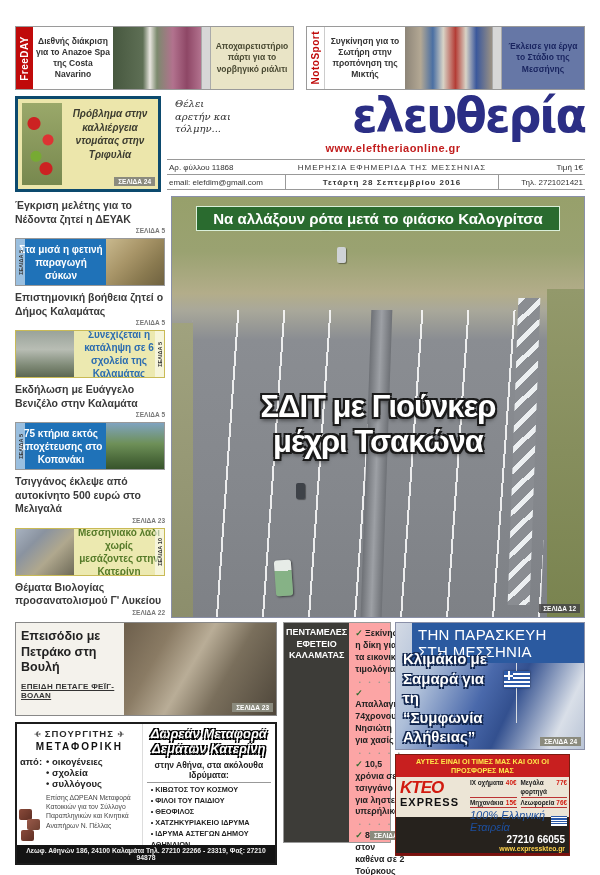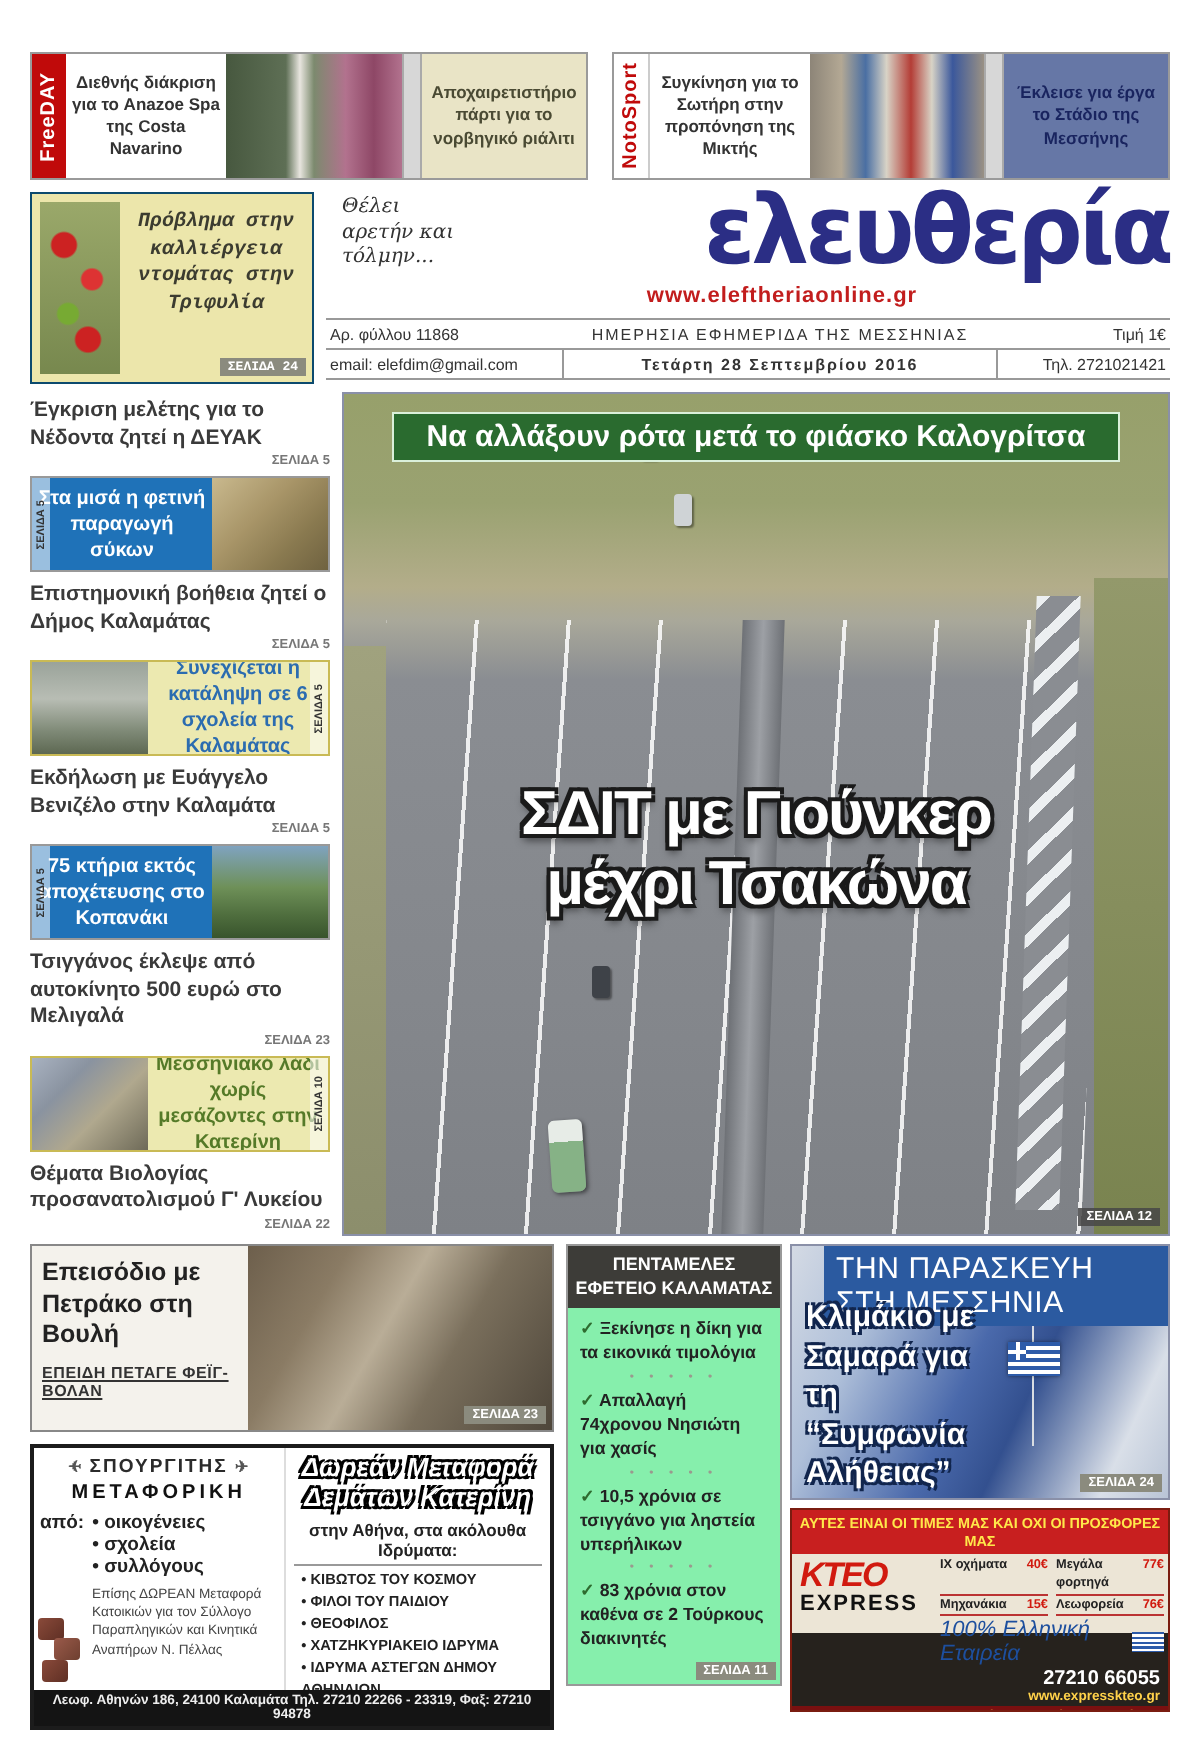--- a/index.html
+++ b/index.html
@@ -19,21 +19,21 @@
   .banner-photo{flex:1;position:relative;}
   .photo-spa{background:linear-gradient(90deg,#47583f 0%,#5e6f55 34%,#e8e5df 42%,#7c8a6e 50%,#b2728e 68%,#8e4766 84%,#b2728e 100%);}
   .photo-kids{background:linear-gradient(90deg,#8d8578 0%,#b3a894 18%,#4a6fa3 32%,#d8d3c6 44%,#b43d36 58%,#d8d3c6 70%,#3b589c 82%,#9a9184 100%);}
   .mini-strip{width:8px;background:#d7d7d7;border-left:1px solid #aaa;border-right:1px solid #aaa;}
   .banner-note{width:78px;font-size:8.5px;font-weight:bold;text-align:center;display:flex;align-items:center;
                justify-content:center;padding:2px;line-height:1.35;}
   .note-beige{background:#e9e4c6;color:#4a4a33;}
   .note-blue{background:#6677a6;color:#19245f;}
   
   .masthead{position:absolute;top:96px;left:15px;right:15px;height:96px;display:flex;gap:6px;}
-  .tomato-box{width:132px;background:#ece6ab;border:1px solid #0c4a6e;display:flex;position:relative;padding:4px;font-family:Liberation Mono, monospace;}
+  .tomato-box{width:132px;background:#ece6ab;border:3px solid #0c4a6e;display:flex;position:relative;padding:4px;}
   .tomato-img{width:40px;background:
       radial-gradient(circle at 30% 25%,#c22 6px,transparent 7px),
       radial-gradient(circle at 65% 45%,#d33 5px,transparent 6px),
       radial-gradient(circle at 35% 65%,#7a3 5px,transparent 6px),
       radial-gradient(circle at 60% 80%,#c22 6px,transparent 7px),
       linear-gradient(180deg,#9aa86a,#77884e);}
   .tomato-text{flex:1;padding:4px 2px 0 6px;font-size:10px;font-weight:bold;font-style:italic;
                text-align:center;color:#3c3c30;line-height:1.35;}
   .page-badge{position:absolute;right:3px;bottom:3px;background:#8b8b7e;color:#fff;font-size:6.5px;
               padding:1px 4px;font-weight:bold;}
@@ -126,22 +126,22 @@
   .boxes-img i:nth-child(1){left:0;top:0;} .boxes-img i:nth-child(2){left:8px;top:10px;background:linear-gradient(135deg,#9a5a4a,#6e3f30);} .boxes-img i:nth-child(3){left:2px;top:21px;}
   .parcels{flex:1;padding:3px 4px;}
   .parcels-title{text-align:center;font-size:13px;font-weight:800;font-style:italic;color:#fff;line-height:1.15;
         text-shadow:-1.5px -1.5px 0 #000,1.5px -1.5px 0 #000,-1.5px 1.5px 0 #000,1.5px 1.5px 0 #000;}
   .parcels-sub{text-align:center;font-size:8.5px;font-weight:800;margin:3px 0 2px;border-bottom:1px solid #999;padding-bottom:2px;}
   .parcels ul{margin:0;padding:0 0 0 4px;list-style:none;}
   .parcels li{font-size:7.3px;font-weight:bold;color:#222;line-height:1.5;}
   .parcels li::before{content:"• ";}
   .ads-footer{background:#141414;color:#eee;font-size:6.8px;text-align:center;padding:2px 1px;font-weight:bold;}
   
-  .col-mid{position:absolute;left:268px;width:106px;top:0;bottom:22px;border:1px solid #999;background:#86efac;
-           display:flex;flex-direction:column;position:absolute;}
+  .col-mid{position:absolute;left:268px;width:106px;top:0;bottom:22px;border:1px solid #999;background:#fca5a5;
+           display:flex;flex-direction:row;position:absolute;}
   .court-header{background:#3d3c38;color:#fff;font-size:9px;font-weight:800;text-align:center;
                 padding:4px 2px;line-height:1.3;}
   .court-body{flex:1;padding:5px 6px;position:relative;border-radius:11px;}
   .court-item{font-size:8.8px;font-weight:bold;color:#222;line-height:1.35;}
   .court-item::before{content:"✓ ";color:#2e6b2f;}
   .court-sep{text-align:center;color:#9a9a8e;font-size:6px;letter-spacing:3px;margin:3px 0;}
   .court-sep::before{content:"• • • • •";}
   .court-badge{position:absolute;right:2px;bottom:2px;background:#8b8b7e;color:#fff;font-size:6.5px;
                padding:1px 4px;font-weight:bold;}
   
@@ -152,21 +152,21 @@
         font-weight:400;padding:3px 6px;letter-spacing:.3px;}
   .samaras-headline{position:absolute;left:7px;top:26px;width:96px;font-size:15px;font-weight:800;color:#fff;line-height:1.3;
         text-shadow:-1.5px -1.5px 0 #11254d,1.5px -1.5px 0 #11254d,-1.5px 1.5px 0 #11254d,1.5px 1.5px 0 #11254d;}
   .greek-flag{position:absolute;left:108px;top:48px;width:26px;height:17px;
         background:repeating-linear-gradient(180deg,#2d5ba9 0 2px,#fff 2px 4px);box-shadow:0 0 2px rgba(0,0,0,.5);}
   .greek-flag::before{content:"";position:absolute;left:0;top:0;width:9px;height:9px;
         background:linear-gradient(#fff,#fff) 50% 50%/100% 2px no-repeat,
                    linear-gradient(#fff,#fff) 50% 50%/2px 100% no-repeat,#2d5ba9;}
   .flagpole{position:absolute;left:120px;top:40px;width:1px;height:60px;background:#d9dde2;}
   
-  .kteo{position:absolute;left:0;right:0;top:132px;height:100px;border:1px solid #7a1c10;background:#1d1b18;
+  .kteo{position:absolute;left:0;right:15px;top:132px;height:100px;border:1px solid #7a1c10;background:#1d1b18;
         display:flex;flex-direction:column;overflow:hidden;}
   .kteo-banner{background:#c81f1f;color:#ffe84a;font-size:7.2px;font-weight:800;text-align:center;padding:2px 0;}
   .kteo-body{flex:1;display:flex;background:linear-gradient(180deg,#ece5d6 0 52%,#26221d 52% 100%);}
   .kteo-brand{width:64px;padding:2px 4px;}
   .kteo-brand .k1{color:#d11a0f;font-size:17px;font-weight:800;font-style:italic;letter-spacing:-1px;line-height:1;}
   .kteo-brand .k2{color:#111;font-size:11px;font-weight:800;letter-spacing:1px;line-height:1.1;}
   .kteo-mid{flex:1;display:flex;flex-direction:column;}
   .kteo-prices{display:grid;grid-template-columns:1fr 1fr;column-gap:4px;padding:1px 2px;}
   .kteo-price{display:flex;justify-content:space-between;font-size:6.4px;font-weight:bold;color:#222;
               border-bottom:1px solid #b33;line-height:1.45;}

